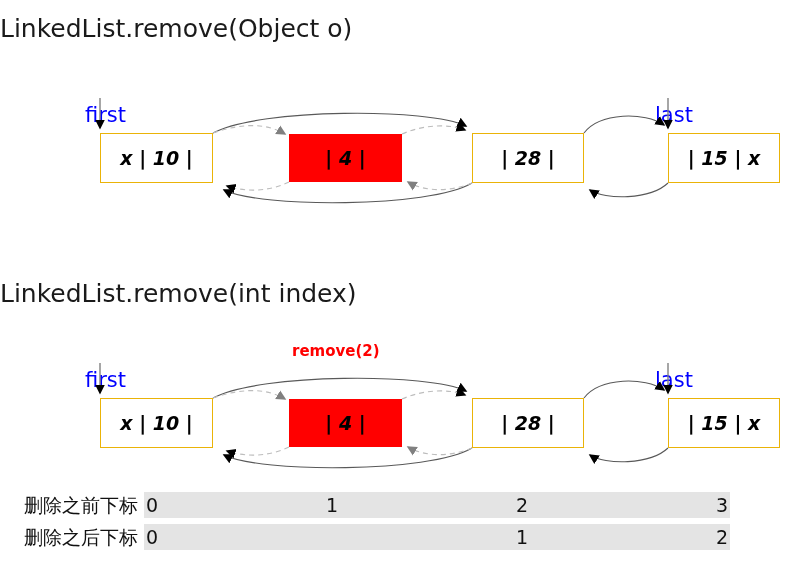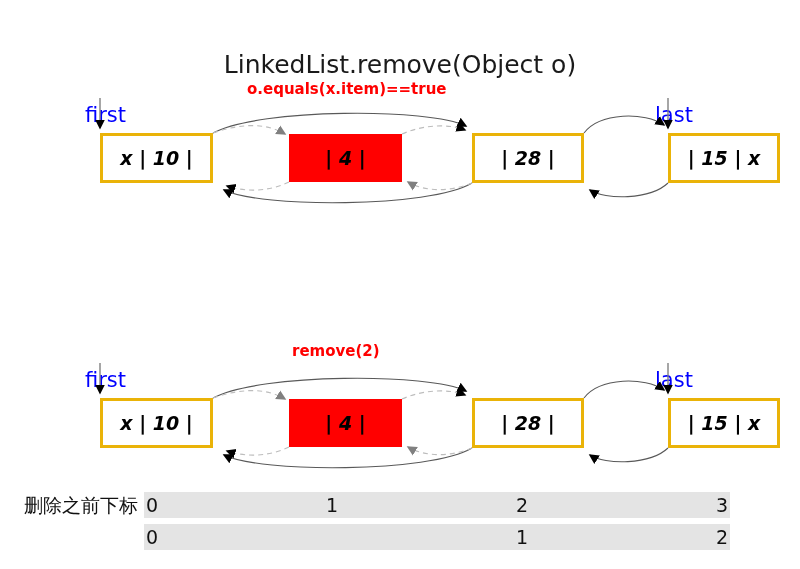--- a/index.html
+++ b/index.html
@@ -3,34 +3,34 @@
 <meta charset="utf-8">
 <style>
   html,body{margin:0;padding:0;}
   body{
     width:800px;height:569px;background:#ffffff;position:relative;
     font-family:"DejaVu Sans","Liberation Sans",sans-serif;
     overflow:hidden;
   }
   .stage{position:absolute;left:0;top:0;width:800px;height:569px;}
   .title{
-    position:absolute;width:100%;text-align:center;
+    position:absolute;width:100%;text-align:left;
     font-size:25px;color:#1a1a1a;font-family:"DejaVu Sans","Liberation Sans",sans-serif;
-    letter-spacing:0px;white-space:nowrap;margin-top:36px;
+    letter-spacing:0px;white-space:nowrap;
   }
   .ptr-label{
     position:absolute;color:#0000ff;font-size:21px;
     font-family:"DejaVu Sans","Liberation Sans",sans-serif;white-space:nowrap;margin-top:27px;
   }
   .annot{
     position:absolute;color:#ff0000;font-size:15px;font-weight:bold;
     font-family:"DejaVu Sans","Liberation Sans",sans-serif;white-space:nowrap;
   }
   .node{
-    position:absolute;border:3px solid #eab308;background:#ffffff;
+    position:absolute;border:1px solid #eab308;background:#ffffff;
     display:flex;align-items:center;justify-content:center;
     font-style:italic;font-weight:bold;font-size:19px;color:#000000;
     font-family:"DejaVu Sans","Liberation Sans",sans-serif;white-space:nowrap;
     box-sizing:border-box;
   }
   .node.removed{background:#ff0000;border:1px solid #ff0000;}
   svg.overlay{position:absolute;left:0;top:0;width:800px;height:569px;pointer-events:none;}
   .idx-row{position:absolute;height:26px;}
   .idx-label{
     position:absolute;right:0;top:0;height:26px;line-height:26px;
@@ -49,27 +49,27 @@
 </style>
 </head>
 <body>
 
 <div class="stage">
 
   <div class="title" style="top:14px;">LinkedList.remove(Object o)</div>
 
   <div class="ptr-label" style="left:85px;top:76px;">first</div>
   <div class="ptr-label" style="left:655px;top:76px;">last</div>
-  <div class="annot" style="left:247px;top:80px;">o.equals(x.item)==true</div>
 
   <div class="node" style="left:100px;top:133px;width:113px;height:50px;">x | 10 |</div>
   <div class="node removed" style="left:289px;top:134px;width:113px;height:48px;">| 4 |</div>
   <div class="node" style="left:472px;top:133px;width:112px;height:50px;">| 28 |</div>
   <div class="node" style="left:668px;top:133px;width:112px;height:50px;">| 15 | x</div>
 
+  <div class="title" style="top:279px;">LinkedList.remove(int index)</div>
 
   <div class="ptr-label" style="left:85px;top:341px;">first</div>
   <div class="ptr-label" style="left:655px;top:341px;">last</div>
   <div class="annot" style="left:292px;top:342px;">remove(2)</div>
 
   <div class="node" style="left:100px;top:398px;width:113px;height:50px;">x | 10 |</div>
   <div class="node removed" style="left:289px;top:399px;width:113px;height:48px;">| 4 |</div>
   <div class="node" style="left:472px;top:398px;width:112px;height:50px;">| 28 |</div>
   <div class="node" style="left:668px;top:398px;width:112px;height:50px;">| 15 | x</div>
 
@@ -125,20 +125,21 @@
   <div class="idx-row" style="left:0;top:492px;width:800px;">
     <div class="idx-label" style="right:662px;">删除之前下标</div>
     <div class="idx-bar" style="left:144px;width:586px;"></div>
     <div class="idx-cell first" style="left:146px;width:60px;">0</div>
     <div class="idx-cell" style="left:240px;width:98px;">1</div>
     <div class="idx-cell" style="left:430px;width:98px;">2</div>
     <div class="idx-cell" style="left:630px;width:98px;">3</div>
   </div>
 
   <div class="idx-row" style="left:0;top:524px;width:800px;">
+    <div class="idx-label" style="right:662px;">删除之后下标</div>
     <div class="idx-bar" style="left:144px;width:586px;"></div>
     <div class="idx-cell first" style="left:146px;width:60px;">0</div>
     <div class="idx-cell" style="left:240px;width:98px;"></div>
     <div class="idx-cell" style="left:430px;width:98px;">1</div>
     <div class="idx-cell" style="left:630px;width:98px;">2</div>
   </div>
 
 </div>
 
 </body></html>

